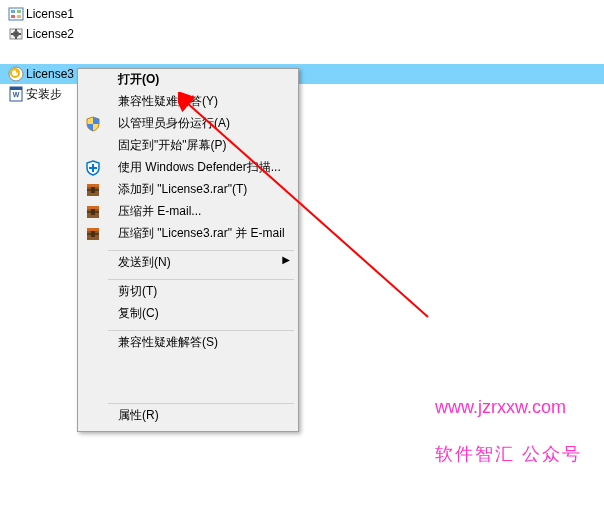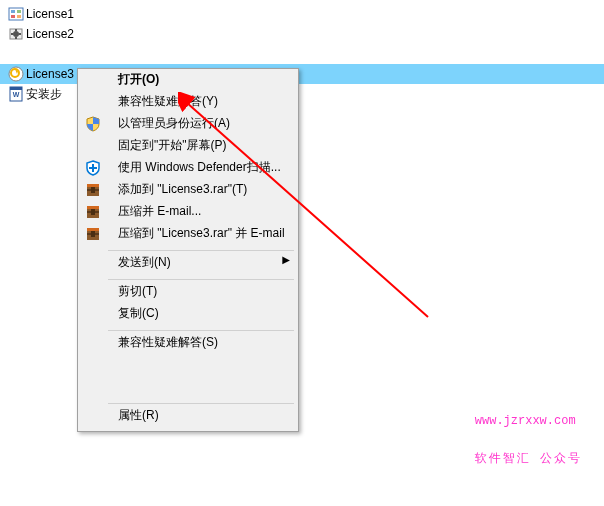--- a/index.html
+++ b/index.html
@@ -83,22 +83,22 @@
       position: absolute;
       left: 178px;
       top: 92px;
       pointer-events: none;
     }
     .watermark {
       position: absolute;
       right: 22px;
       bottom: 38px;
       text-align: left;
-      font-family: Liberation Mono, monospace;
-      font-size: 12px;
+      font-family: Liberation Sans, sans-serif;
+      font-size: 18px;
       color: #ff33cc;
       line-height: 1.5;
     }
     .watermark div:last-child {
       letter-spacing: 2px;
       margin-top: 20px;
     }
   </style>
 </head>
 <body>

